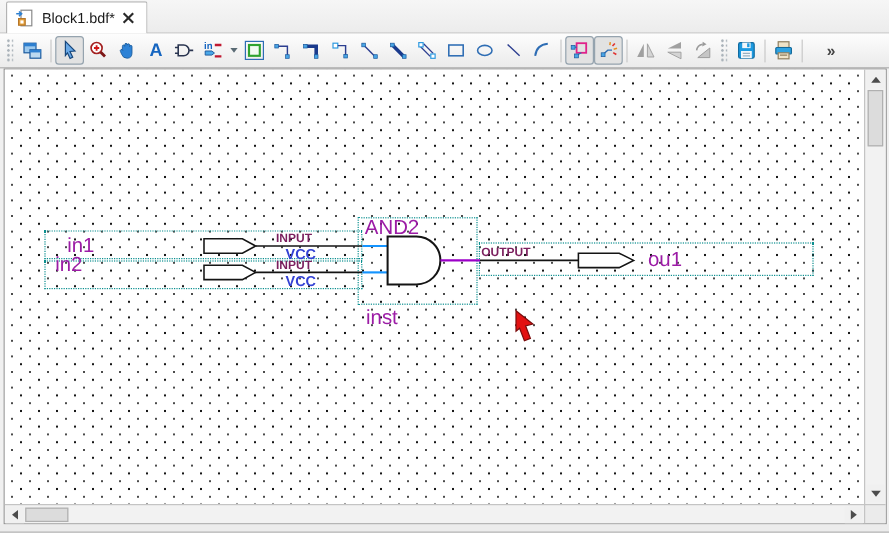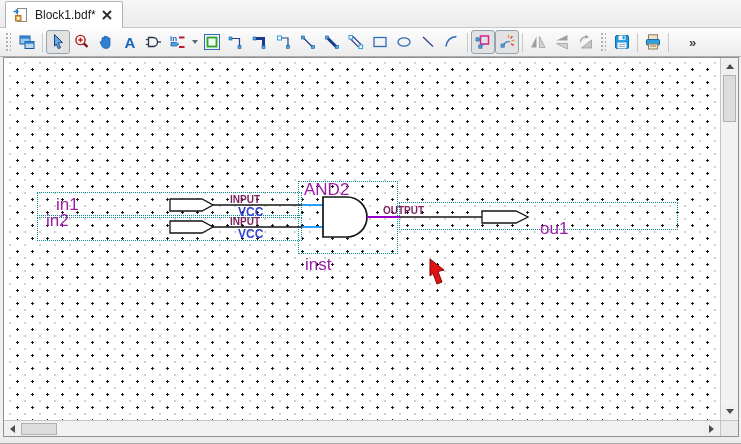--- a/index.html
+++ b/index.html
@@ -343,22 +343,22 @@
       </svg>
 
       <div class="slabel purple" style="left:52px;top:138px">in1</div>
       <div class="slabel purple" style="left:42px;top:154px">in2</div>
       <div class="slabel ptype" style="left:226px;top:137px">INPUT</div>
       <div class="slabel vcc" style="left:234px;top:148px">VCC</div>
       <div class="slabel ptype" style="left:226px;top:159px">INPUT</div>
       <div class="slabel vcc" style="left:234px;top:170px">VCC</div>
       <div class="slabel purple" style="left:300px;top:123px">AND2</div>
       <div class="slabel purple" style="left:301px;top:198px">inst</div>
-      <div class="slabel ptype" style="left:379px;top:148px">OUTPUT</div>
-      <div class="slabel purple" style="left:536px;top:162px">ou1</div>
+      <div class="slabel ptype" style="left:397px;top:148px">OUTPUT</div>
+      <div class="slabel purple" style="left:536px;top:150px">ou1</div>
     </div>
 
     <div class="vscroll">
       <div class="sbtn" style="top:1px">
           <i class="tri-up"></i>
         </div>
       <div class="vthumb"></div>
       <div class="sbtn" style="bottom:1px">
           <i class="tri-down"></i>
         </div>

